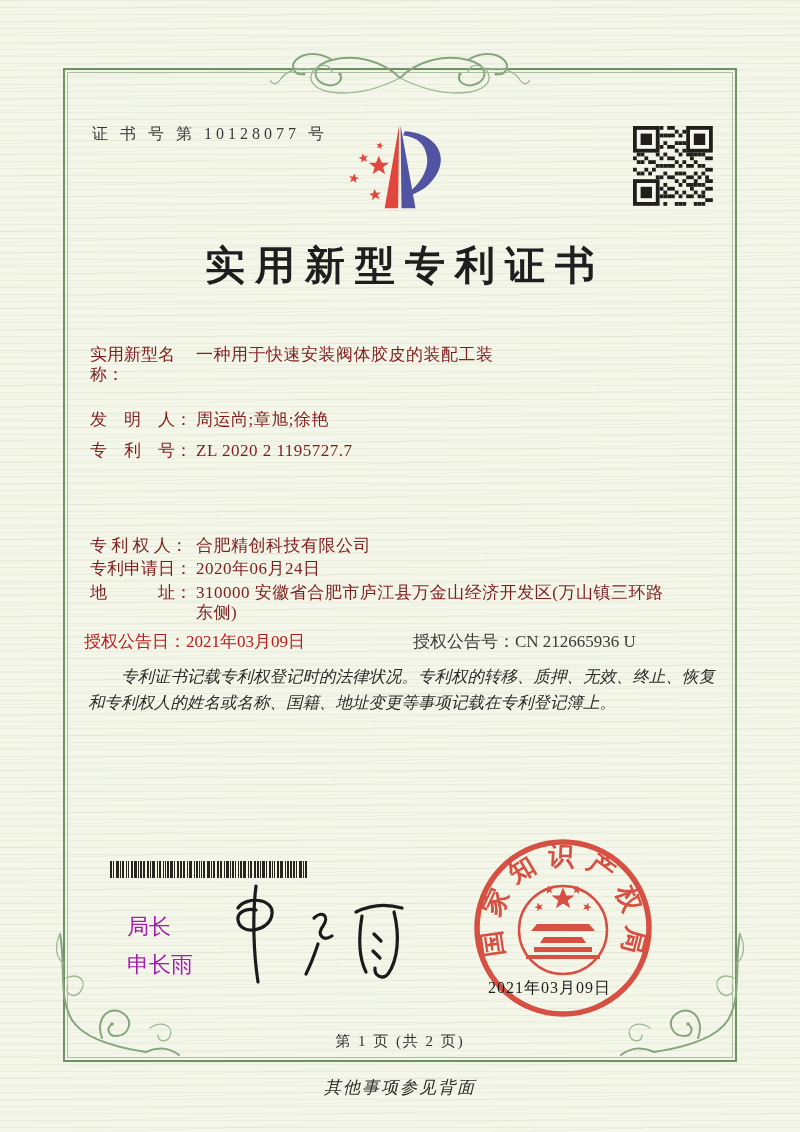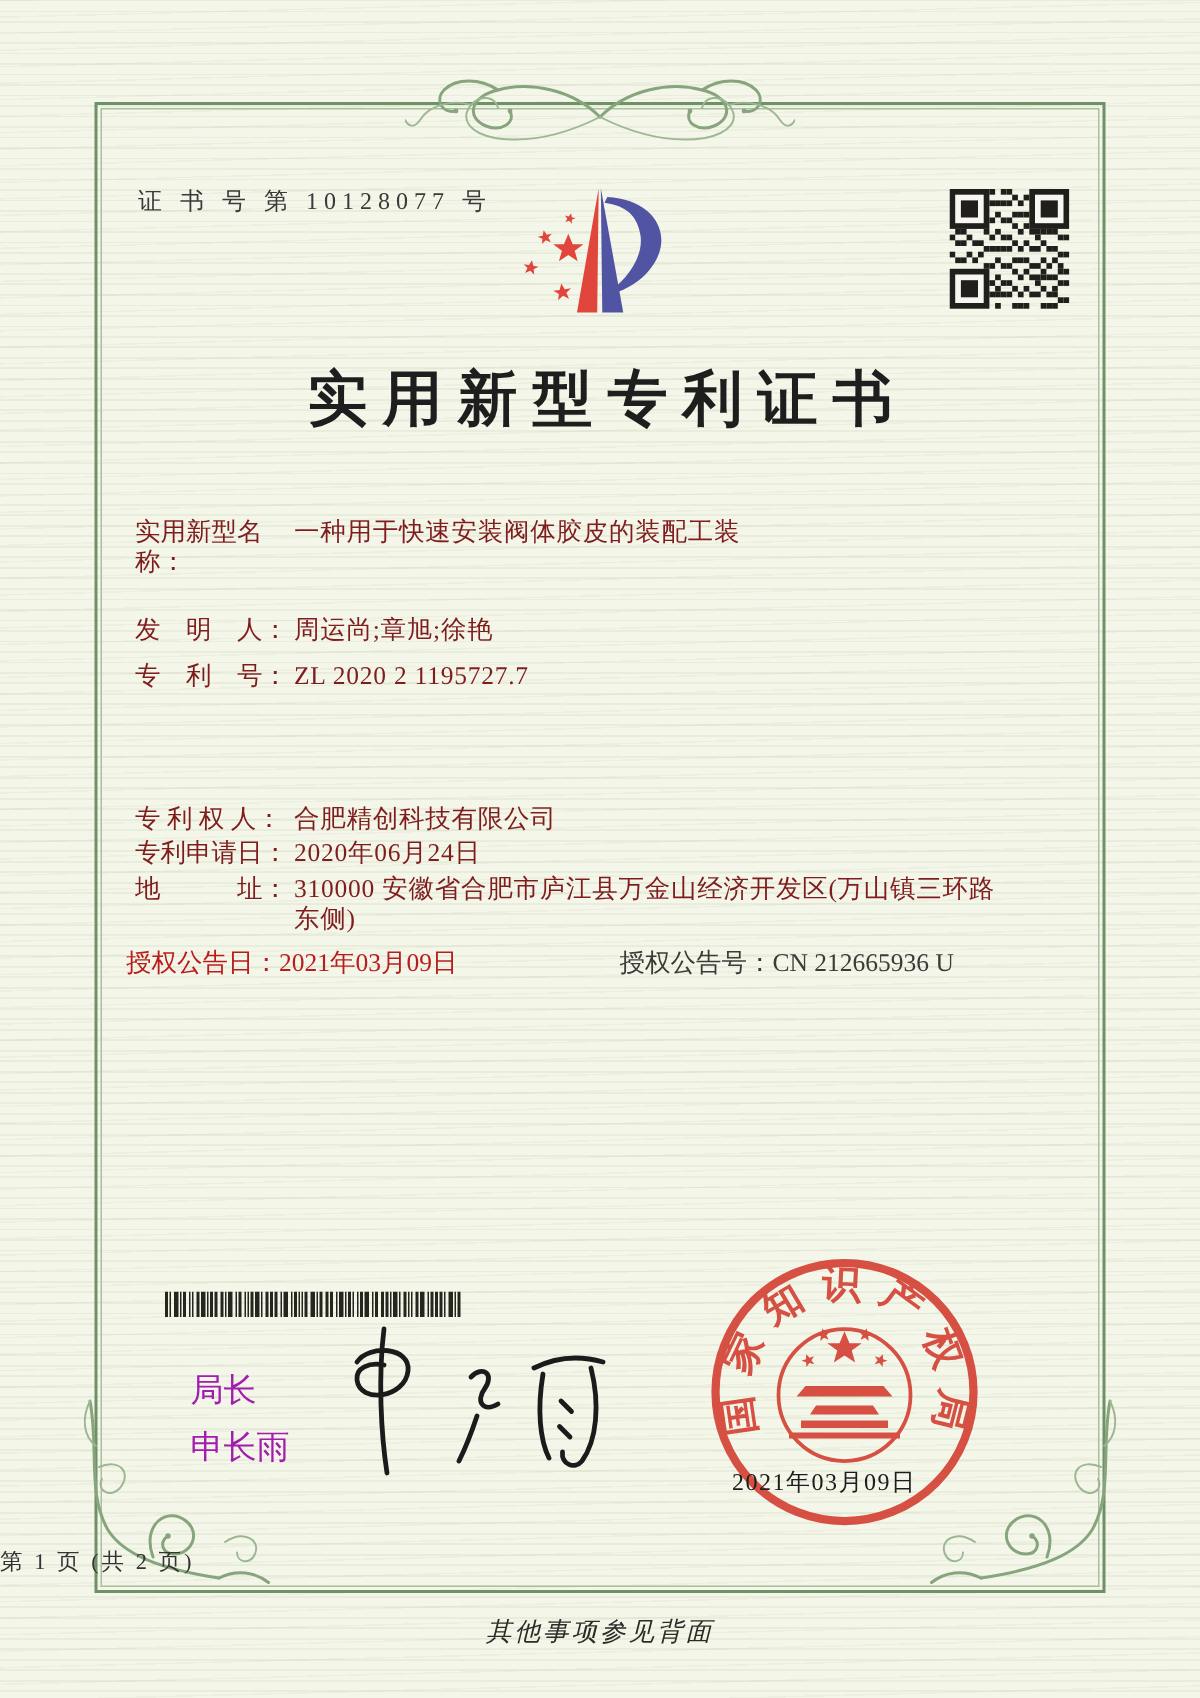--- a/index.html
+++ b/index.html
@@ -31,21 +31,21 @@
   .row .val{display:inline-block;width:478px;vertical-align:top;letter-spacing:0.5px;}
   .grant-left{left:84px;top:630px;font-size:17px;color:#b91c1c;}
   .grant-right{left:413px;top:630px;font-size:17px;color:#3b3b38;}
   
   .paras{left:88px;top:664px;width:628px;font-size:16.5px;line-height:26px;
          font-style:italic;color:#2b2b28;}
   .paras p{text-indent:2em;}
   
   .signer{left:127px;font-size:22px;font-family:"Liberation Sans","DejaVu Sans",sans-serif;color:#a21caf;}
   .seal-date{left:488px;top:978px;font-size:16px;letter-spacing:1px;color:#1d1d1d;z-index:5;}
-  .page-info{left:0;top:1032px;width:100%;text-align:left;font-size:15px;letter-spacing:2px;color:#333;}
+  .page-info{left:0;top:1032px;width:100%;text-align:center;font-size:15px;letter-spacing:2px;color:#333;}
   .back-note{left:0;top:1076px;width:100%;text-align:center;font-size:17px;font-style:italic;
              letter-spacing:2px;color:#2b2b28;}
   
   .orn{stroke:var(--ornament-green);fill:none;stroke-width:2;stroke-linecap:round;}
   .orn-thin{stroke:#9cb792;fill:none;stroke-width:1.3;stroke-linecap:round;}
   .logo-red{fill:var(--logo-red);}
   .logo-blue{fill:var(--logo-blue);}
   .seal-stroke{stroke:var(--seal-red);fill:none;}
   .seal-fill{fill:var(--seal-red);}
   .sig-stroke{stroke:#1b1b1b;fill:none;stroke-width:3.2;stroke-linecap:round;stroke-linejoin:round;}
@@ -260,20 +260,21 @@
 </div>
 
 <div class="abs grant-left">
   <span>授权公告日：</span><span>2021年03月09日</span>
 </div>
 <div class="abs grant-right">
   <span>授权公告号：</span><span>CN 212665936 U</span>
 </div>
 
 <div class="abs paras">
+  <p>专利证书记载专利权登记时的法律状况。专利权的转移、质押、无效、终止、恢复和专利权人的姓名或名称、国籍、地址变更等事项记载在专利登记簿上。</p>
 </div>
 
 <svg class="abs" id="barcode-svg" style="left:110px;top:861px;" width="200" height="17">
     <rect x="0" y="0" width="2" height="17" fill="#26261f"></rect>
     <rect x="3" y="0" width="1" height="17" fill="#26261f"></rect>
     <rect x="6" y="0" width="3" height="17" fill="#26261f"></rect>
     <rect x="10" y="0" width="1" height="17" fill="#26261f"></rect>
     <rect x="12" y="0" width="2" height="17" fill="#26261f"></rect>
     <rect x="16" y="0" width="1" height="17" fill="#26261f"></rect>
     <rect x="18" y="0" width="1" height="17" fill="#26261f"></rect>

